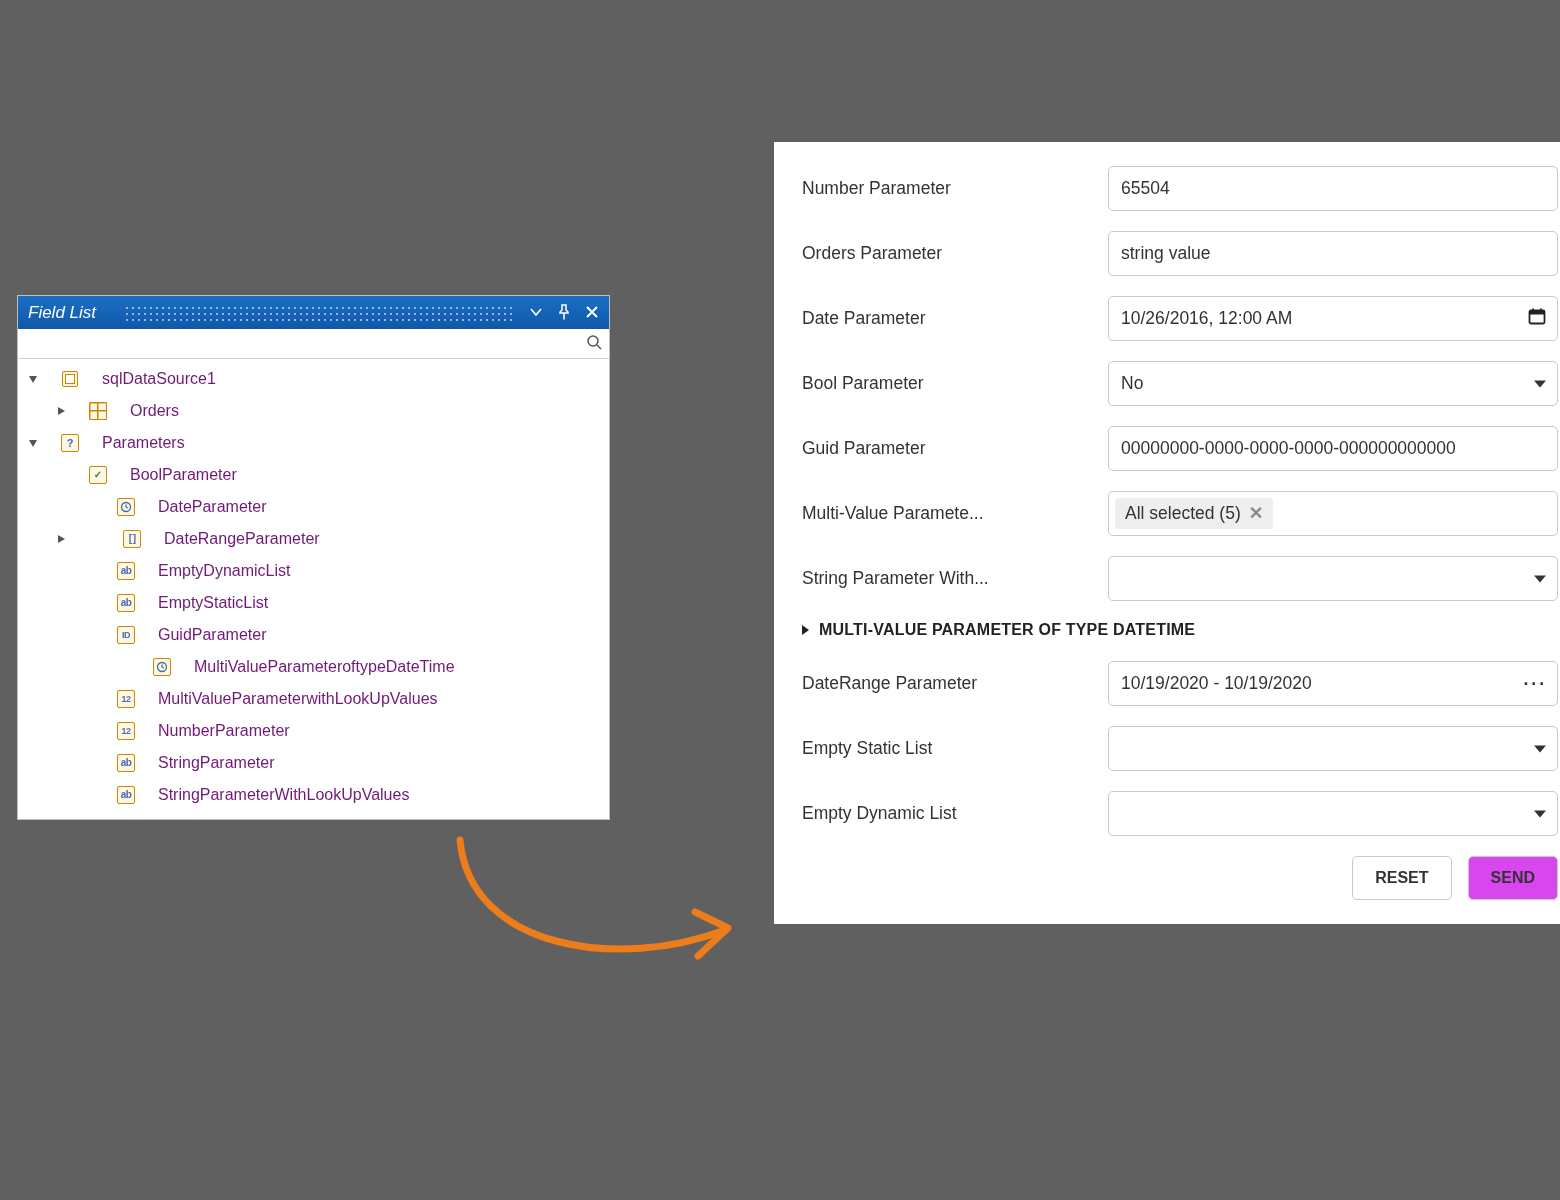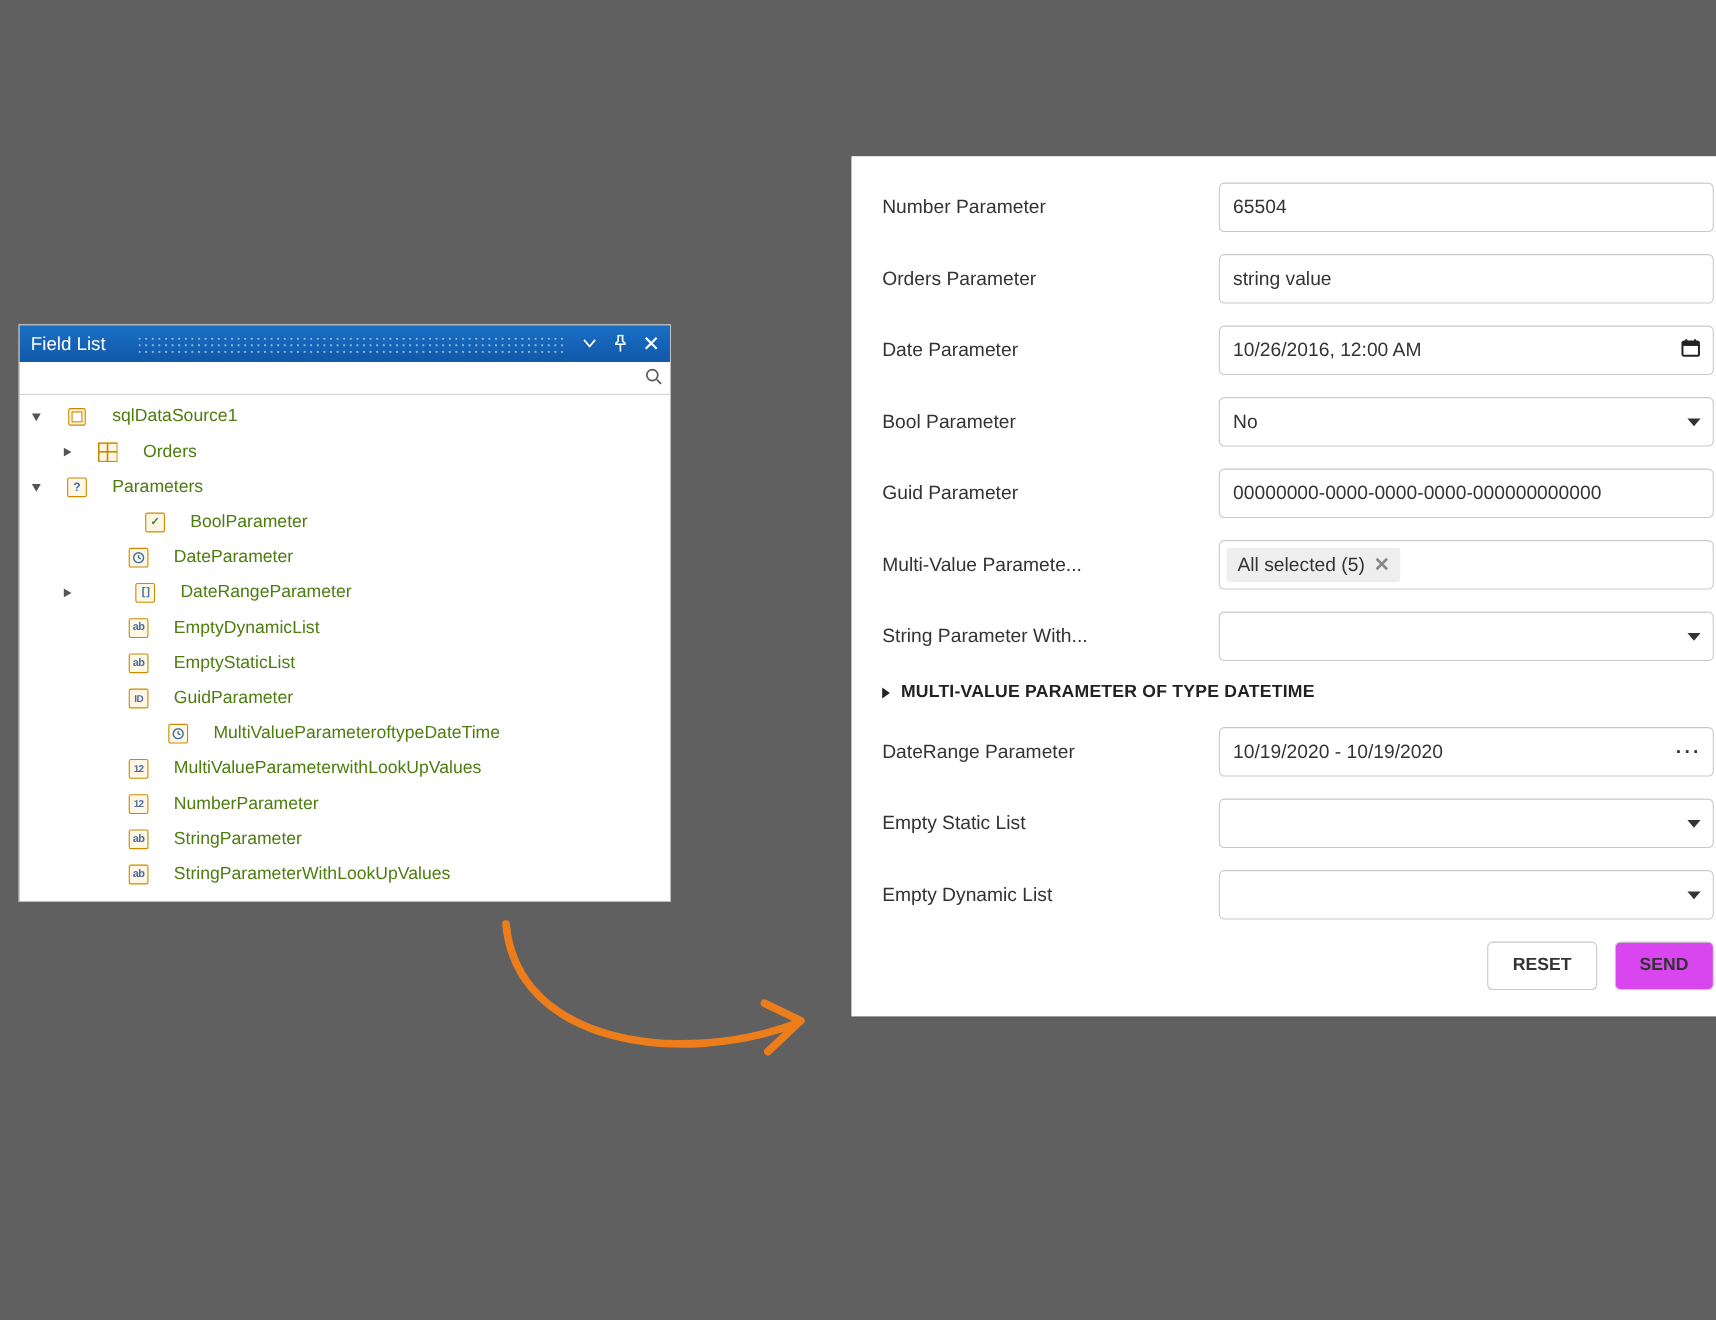--- a/index.html
+++ b/index.html
@@ -25,21 +25,21 @@
   .field-list-titlebar {
     background: #1463b5;
     background-image: linear-gradient(#1a6fc5, #1158a8);
     color: #fff;
     display: flex;
     align-items: center;
     padding: 7px 10px 6px 10px;
     font-size: 17px;
     position: relative;
   }
-  .field-list-titlebar .title-text { flex: 0 0 auto; z-index:2;}
+  .field-list-titlebar .title-text { flex: 0 0 auto; z-index:2;font-style:italic;}
   .field-list-titlebar .dotted-grip {
     flex: 1;
     height: 14px;
     margin: 0 -2px 0 12px;
     background-image: radial-gradient(circle at 1px 1px, rgba(255,255,255,0.55) 1px, transparent 1.2px);
     background-size: 6px 6px;
     position: absolute;
     left: 96px; right: 96px; top: 11px;
   }
   .field-list-titlebar .title-actions {
@@ -81,21 +81,21 @@
     padding: 4px 0 8px 0;
     user-select: none;
   }
   .tree-row {
     display: flex;
     align-items: center;
     height: 32px;
     padding-left: 8px;
     gap: 20px;
     font-size: 16px;
-    color: #4d7c0f;
+    color: #701a75;
   }
   .tree-toggle {
     width: 14px; height: 14px;
     display:flex; align-items:center; justify-content:center;
     color:#555;
   }
   .tree-toggle.spacer { visibility:hidden; }
   .tree-row .node-icon {
     width: 20px; height: 20px;
     display:flex; align-items:center; justify-content:center;
@@ -306,21 +306,21 @@
         <svg width="10" height="10" viewBox="0 0 10 10">
             <path d="M1 2 L9 2 L5 9 Z" fill="#555"></path>
           </svg>
       </span>
       <span class="node-icon">
           <span class="icobox q"></span>
         </span>
       <span class="node-label">Parameters</span>
     </div>
 
-    <div class="tree-row" style="padding-left:79px">
+    <div class="tree-row" style="padding-left:36px">
       <span class="tree-toggle spacer"></span>
       <span class="node-icon">
           <span class="icobox check"></span>
         </span>
       <span class="node-label">BoolParameter</span>
     </div>
     <div class="tree-row" style="padding-left:64px">
       <span class="tree-toggle spacer"></span>
       <span class="node-icon">
           <span class="icobox">

